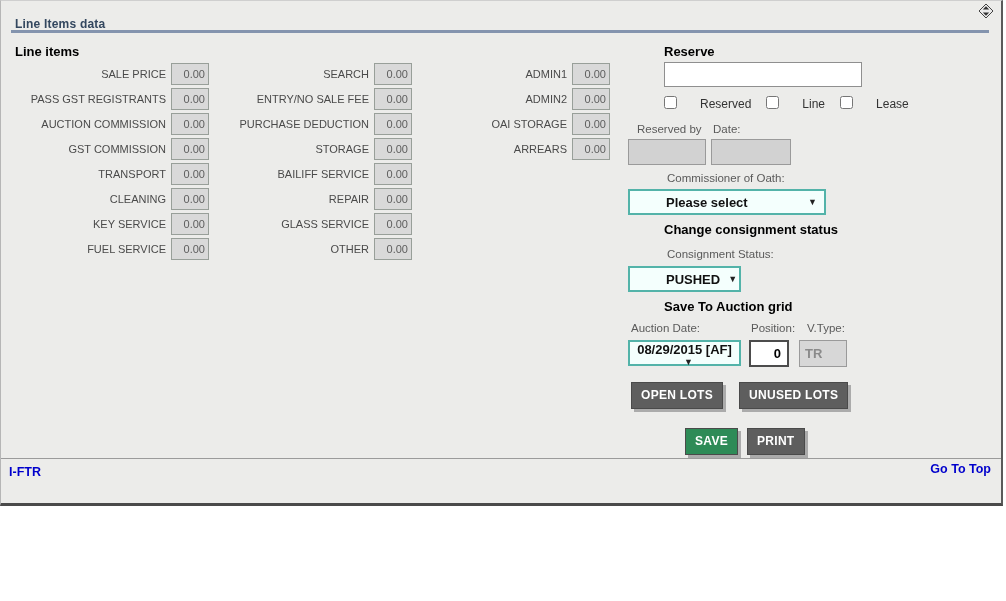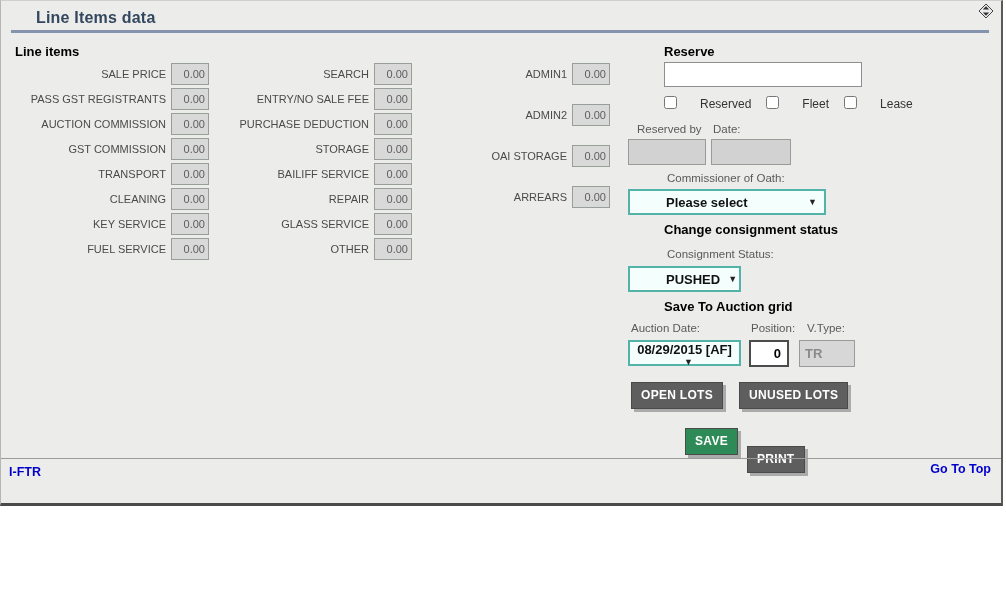--- a/index.html
+++ b/index.html
@@ -10,35 +10,35 @@
     position: absolute; left: 0; top: 0;
     width: 1003px; height: 506px;
     background: #ECECEA;
     border-left: 1px solid #b6b6b6;
     border-top: 1px solid #cfcfcf;
     border-right: 2px solid #5a5a5a;
     border-bottom: 3px solid #4a4a4a;
   }
 
   .page-title {
-    position: absolute; left: 14px; top: 8px;
-    font-size: 16px; font-weight: bold; color: #33475f; letter-spacing: 0.2px; margin-left: 21px;
+    position: absolute; left: 14px; top: 16px;
+    font-size: 12px; font-weight: bold; color: #33475f; letter-spacing: 0.2px;
   }
   .collapse-btn { position: absolute; right: 7px; top: 2px; width: 16px; height: 16px; cursor: pointer; }
   .title-rule { position: absolute; left: 10px; right: 12px; top: 29px; height: 3px; background: #8494ae; }
 
   .section-heading { font-size: 13px; font-weight: bold; color: #000; }
   .left-heading { position: absolute; left: 14px; top: 43px; }
 
   
   .cols { position: absolute; left: 14px; top: 60px; display: flex; }
   .li-col { display: flex; flex-direction: column; }
   .li-col1 { width: 194px; }
   .li-col2 { width: 198px; margin-left: 5px; }
-  .li-col3 { width: 192px; margin-left: 6px; gap: 16px; }
+  .li-col3 { width: 192px; margin-left: 6px; }
   .li-row { display: flex; align-items: center; height: 25px; }
   .li-label { flex: 1; text-align: right; padding-right: 5px; font-size: 11px; color: #4a4a4a; }
   .li-input {
     width: 38px; height: 22px; background: #d9d9d9;
     border: 1px solid #989f99; color: #5d5d5d;
     font-size: 11px; text-align: right; padding: 0 3px;
     font-family: inherit;
   }
 
   
@@ -81,36 +81,36 @@
   .status-select { top: 265px; }
 
   .auction-heading { top: 298px; }
   .auction-labels { top: 321px; width: 230px; }
   .ad-label { position: absolute; left: 3px; top: 0; }
   .pos-label { position: absolute; left: 123px; top: 0; }
   .vt-label { position: absolute; left: 179px; top: 0; }
   .auction-controls { top: 339px; width: 230px; height: 28px; }
   .ad-select { position: absolute; left: 0; top: 0; flex-direction: column; }
   .pos-input { position: absolute; left: 121px; top: 0; width: 40px; height: 27px; border: 2px solid #4c4c4c; background: #fff; font-weight: bold; font-size: 13px; text-align: right; padding: 0 6px; font-family: inherit; }
-  .vt-input { position: absolute; left: 171px; top: 0; width: 56px; height: 27px; background: #d7d7d7; border: 1px solid #9a9a9a; color: #8a8a8a; font-weight: bold; font-size: 13px; padding: 0 5px; font-family: inherit; }
+  .vt-input { position: absolute; left: 171px; top: 0; width: 48px; height: 27px; background: #d7d7d7; border: 1px solid #9a9a9a; color: #8a8a8a; font-weight: bold; font-size: 13px; padding: 0 5px; font-family: inherit; }
 
   .btn {
     display: inline-block; border: 1px solid #4a4a4a; color: #fff;
     font-weight: bold; font-size: 12px; letter-spacing: 0.3px;
     padding: 5px 9px 6px; cursor: pointer;
     box-shadow: 3px 3px 0 #ababab; background: #5e5e5e;
     font-family: Liberation Sans, sans-serif;
   }
   .btn-green { background: #2e8b57; }
   .lots-row { top: 381px; width: 230px; }
   .open-lots { position: absolute; left: 3px; top: 0; }
   .unused-lots { position: absolute; left: 111px; top: 0; }
   .saveprint-row { top: 427px; width: 230px; }
   .save-btn { position: absolute; left: 57px; top: 0; }
-  .print-btn { position: absolute; left: 119px; top: 18px; }
+  .print-btn { position: absolute; left: 119px; top: 0; }
 
   
   .footer-rule { position: absolute; left: 0; right: 0; top: 457px; height: 1px; background: #9b9b9b; }
   .ref-link { position: absolute; left: 8px; top: 464px; color: #0000cc; font-weight: bold; font-size: 12.5px; cursor: pointer; }
   .change-inv { position: absolute; left: 47px; top: 466px; }
   .go-top { position: absolute; right: 10px; top: 461px; color: #0000cc; font-weight: bold; font-size: 12.5px; cursor: pointer; }
 </style>
 </head>
 <body>
 
@@ -231,21 +231,21 @@
     </div>
 
     <div class="cb-row">
 
     <label class="cb-group">
         <input type="checkbox" style="">
         <span class="cb-text">Reserved</span>
       </label>
         <label class="cb-group">
         <input type="checkbox" style="">
-        <span class="cb-text">Fleet</span>
+        <span class="cb-text">Line</span>
       </label>
         <label class="cb-group">
         <input type="checkbox" style="">
         <span class="cb-text">Lease</span>
       </label>
       </div>
 
     <div class="rb-labels">
       <span class="small-label rb-label">Reserved by</span>
       <span class="small-label date-label">Date:</span>

